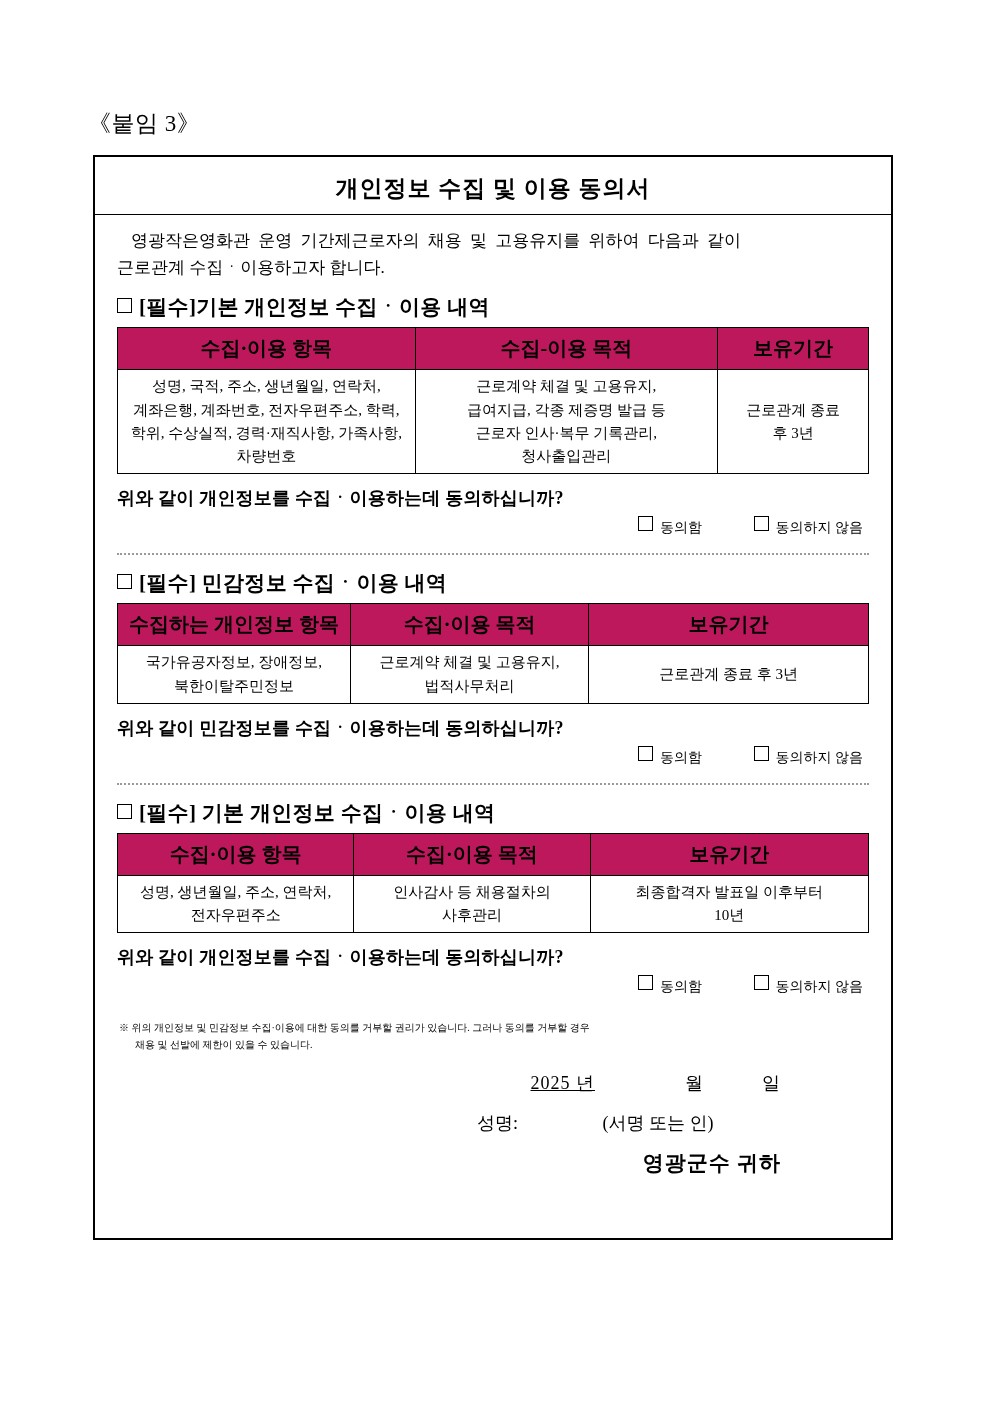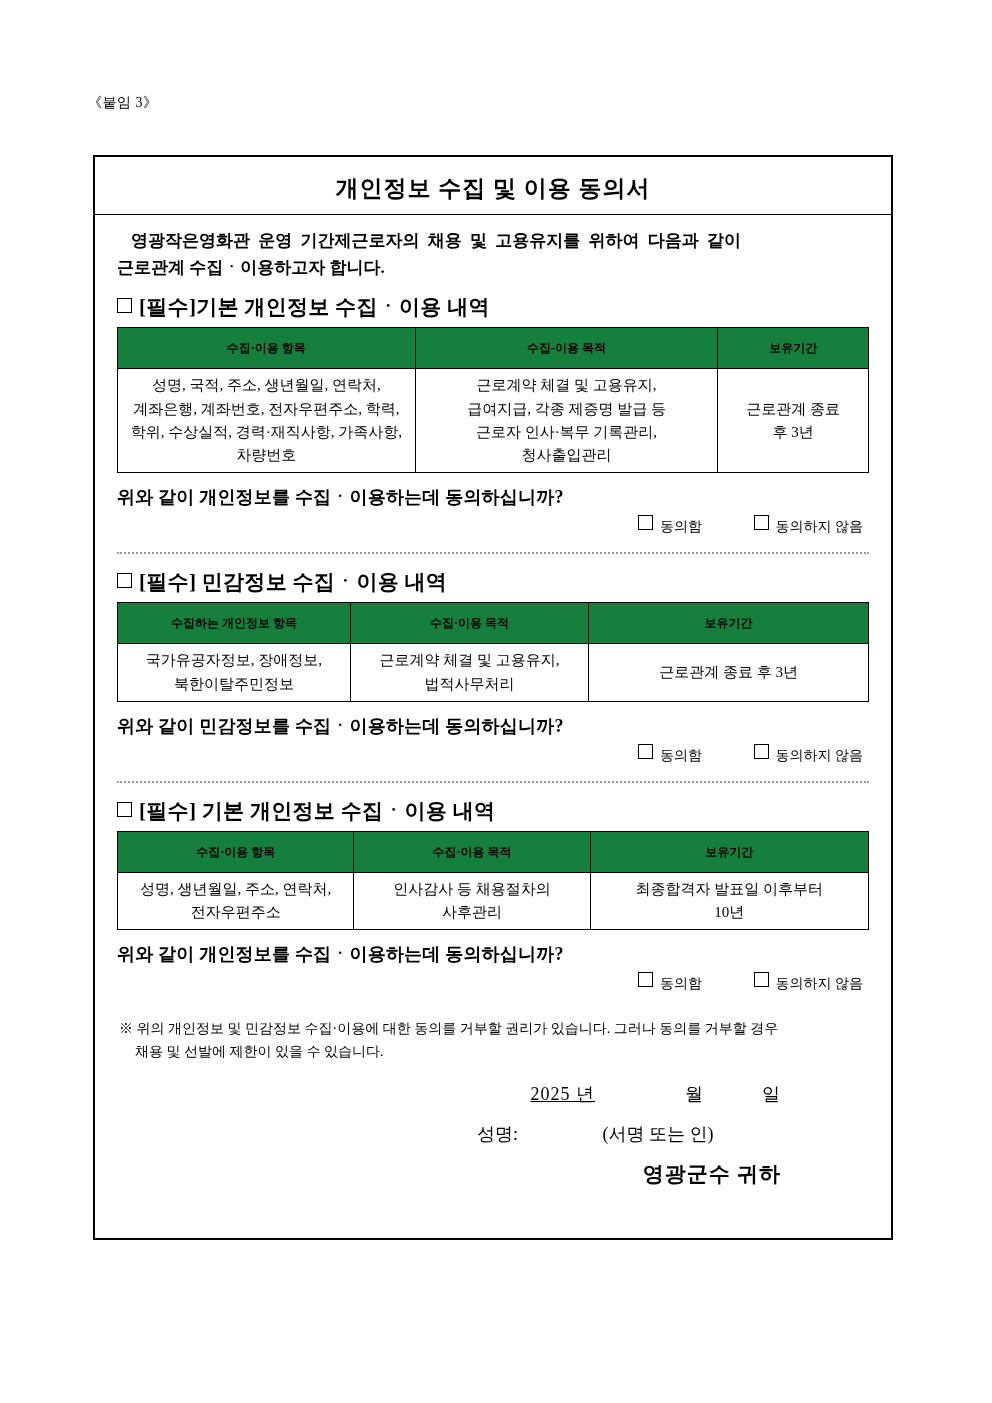--- a/index.html
+++ b/index.html
@@ -17,22 +17,22 @@
   .page {
     position: absolute;
     left: 0; top: 0;
     width: 992px;
     height: 1403px;
     background: #ffffff;
   }
   .attach-label {
     position: absolute;
     left: 88px;
-    top: 94px;
-    font-size: 14px;
+    top: 108px;
+    font-size: 23px;
     letter-spacing: 0.5px;
   }
   .form-box {
     position: absolute;
     left: 93px;
     top: 155px;
     width: 800px;
     height: 1085px;
     border: 2px solid #000;
     box-sizing: border-box;
@@ -48,21 +48,20 @@
   }
   .title-rule {
     border-bottom: 1.5px solid #000;
     margin: 0 0 0 0;
   }
   .intro {
     font-size: 17px;
     line-height: 1.6;
     padding: 12px 22px 2px 22px;
     text-align: justify;
-    font-weight: bold;
   }
   .intro .ln1 {
     display: block;
     text-indent: 14px;
     word-spacing: 4px;
   }
   .intro .ln2 {
     display: block;
   }
   .section-head {
@@ -86,23 +85,23 @@
     font-size: 15px;
   }
   table.tbl th, table.tbl td {
     border: 1px solid #000;
     text-align: center;
     vertical-align: middle;
     padding: 5px 4px;
     line-height: 1.55;
   }
   table.tbl th {
-    background: #15803d;
-    font-weight: bold;
-    font-size: 12px;
+    background: #be185d;
+    font-weight: bold;
+    font-size: 20px;
     height: 30px;
   }
   .q-line {
     font-size: 18px;
     font-weight: bold;
     padding: 12px 34px 2px 22px;
     letter-spacing: 0.2px;
   }
   .answers {
     font-size: 14px;
@@ -112,21 +111,21 @@
   .answers .opt {
     display: inline-block;
     margin-left: 48px;
   }
   .dotted {
     border-bottom: 2px dotted #9a9a9a;
     margin: 10px 22px 4px 22px;
     height: 0;
   }
   .note {
-    font-size: 14px;
+    font-size: 10px;
     line-height: 1.65;
     padding: 18px 26px 0 24px;
   }
   .note .l2 {
     display: block;
     padding-left: 16px;
   }
   .date-line {
     font-size: 18px;
     text-align: right;

